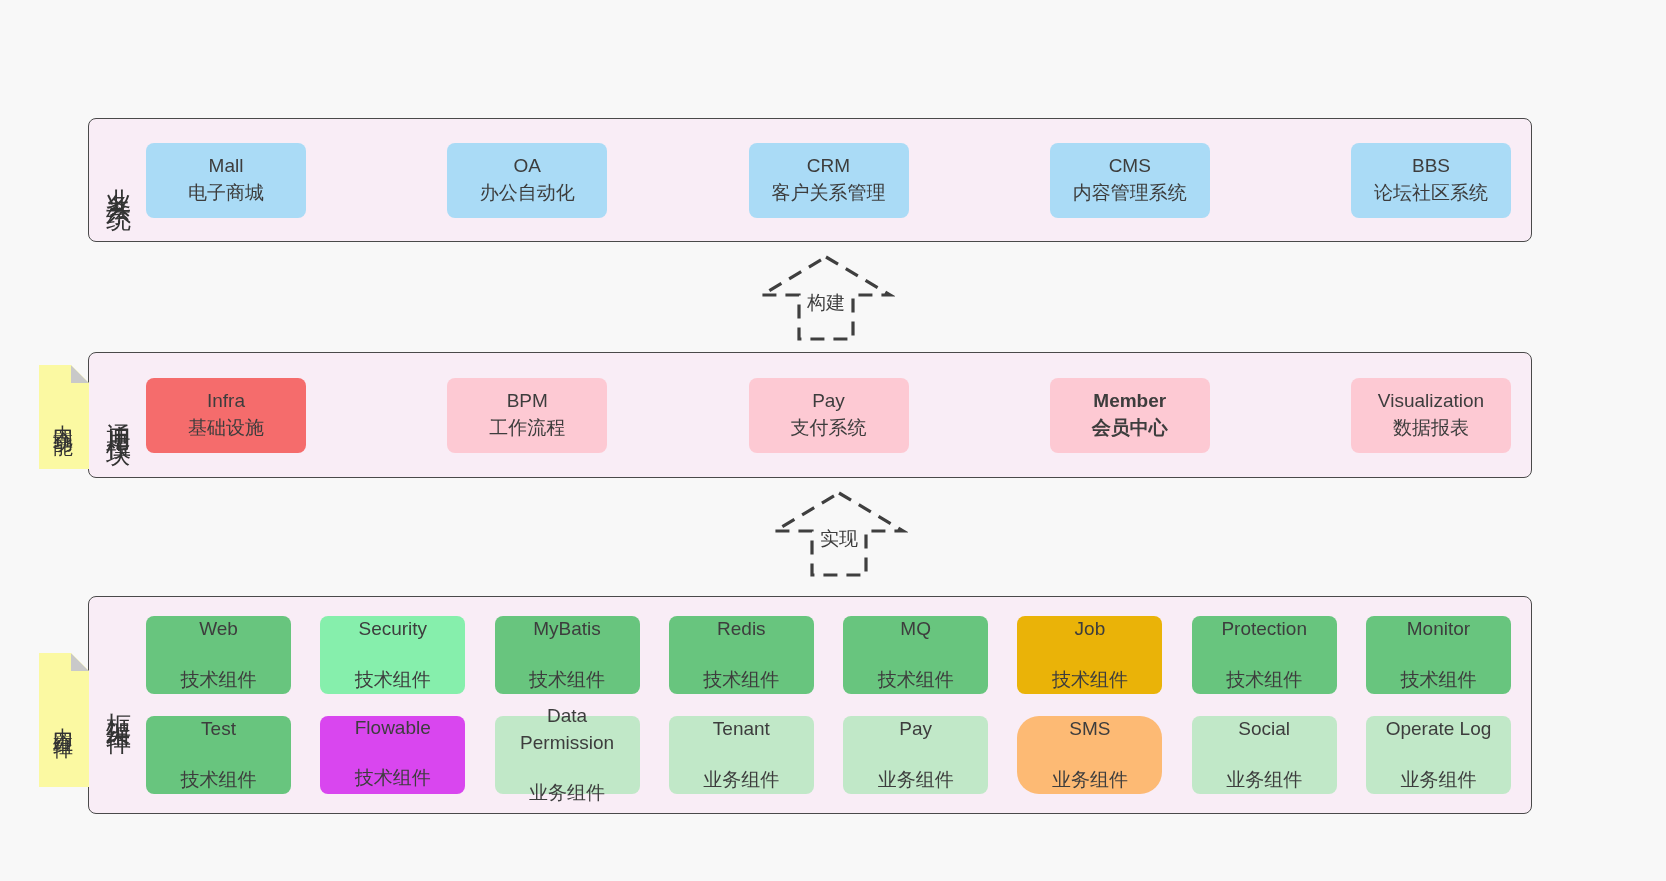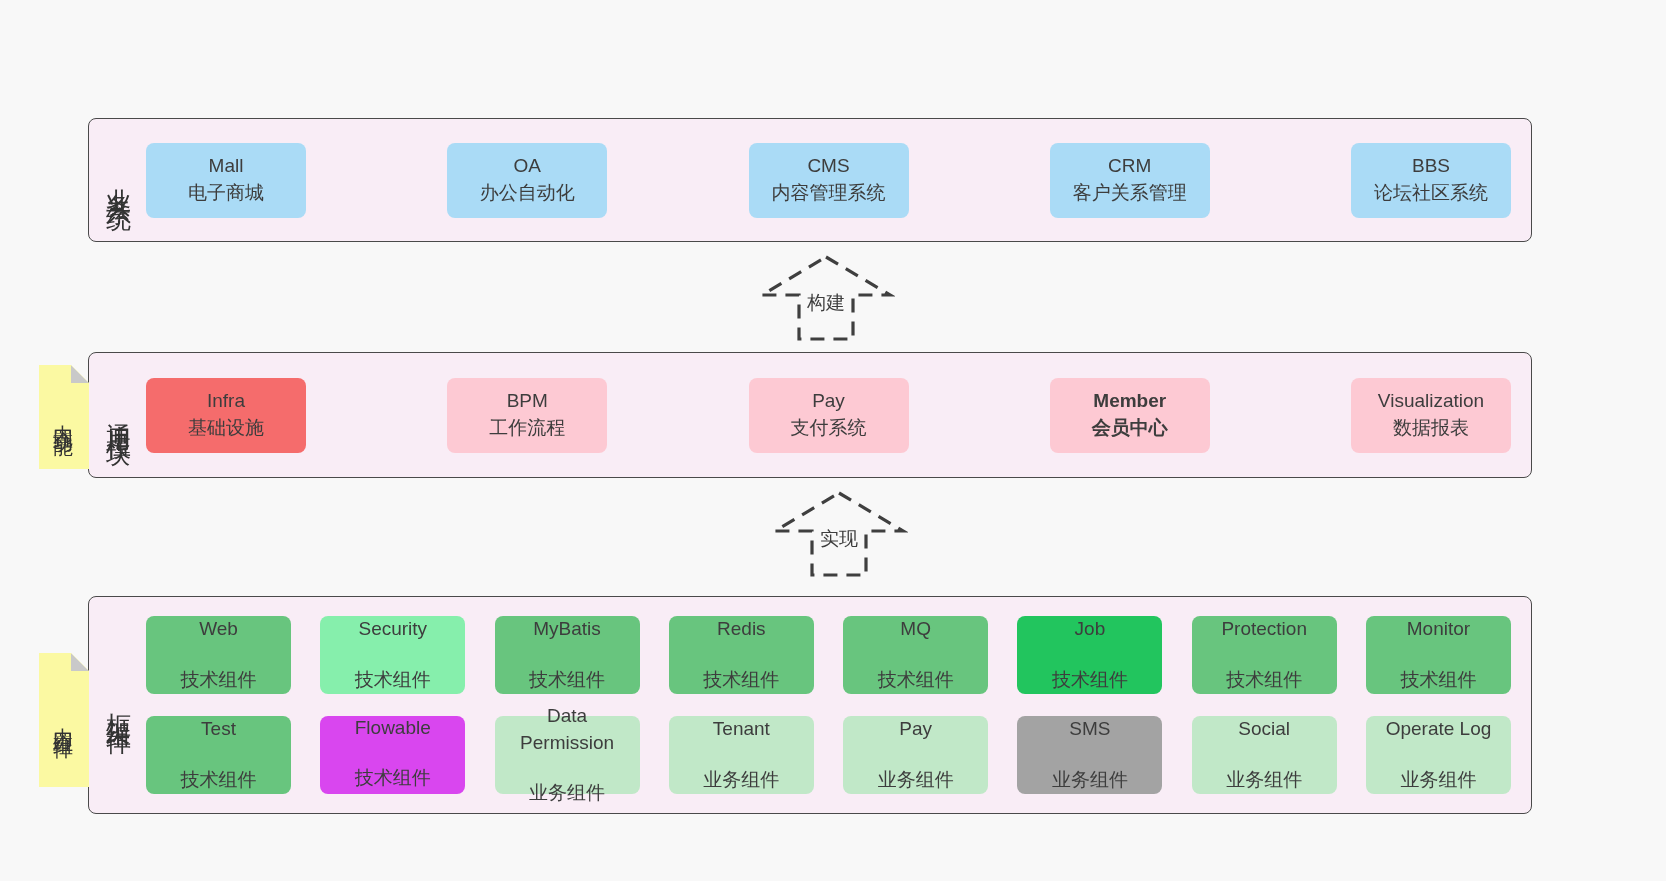--- a/index.html
+++ b/index.html
@@ -72,26 +72,26 @@
         <div class="box-row">
           <div class="box" style="background: rgb(170, 219, 246);">
             <div>Mall</div>
             <div>电子商城</div>
           </div>
           <div class="box" style="background: rgb(170, 219, 246);">
             <div>OA</div>
             <div>办公自动化</div>
           </div>
           <div class="box" style="background: rgb(170, 219, 246);">
+            <div>CRM</div>
+            <div>客户关系管理</div>
+          </div>
+          <div class="box" style="background: rgb(170, 219, 246);">
             <div>CMS</div>
             <div>内容管理系统</div>
-          </div>
-          <div class="box" style="background: rgb(170, 219, 246);">
-            <div>CRM</div>
-            <div>客户关系管理</div>
           </div>
           <div class="box" style="background: rgb(170, 219, 246);">
             <div>BBS</div>
             <div>论坛社区系统</div>
           </div>
         </div>
       </div>
     </div>
     <div class="panel cols-6" id="panel-modules">
       <div class="side-tab">
@@ -149,21 +149,21 @@
             <div>技术组件</div>
           </div>
           <div class="box" style="background: rgb(104, 197, 126);">
             <div>Redis</div>
             <div>技术组件</div>
           </div>
           <div class="box" style="background: rgb(104, 197, 126);">
             <div>MQ</div>
             <div>技术组件</div>
           </div>
-          <div class="box" style="background: #22c55e;">
+          <div class="box" style="background: #eab308;">
             <div>Job</div>
             <div>技术组件</div>
           </div>
           <div class="box" style="background: rgb(104, 197, 126);">
             <div>Protection</div>
             <div>技术组件</div>
           </div>
           <div class="box" style="background: rgb(104, 197, 126);">
             <div>Monitor</div>
             <div>技术组件</div>
@@ -183,21 +183,21 @@
             <div>业务组件</div>
           </div>
           <div class="box" style="background: rgb(193, 232, 200);">
             <div>Tenant</div>
             <div>业务组件</div>
           </div>
           <div class="box" style="background: rgb(193, 232, 200);">
             <div>Pay</div>
             <div>业务组件</div>
           </div>
-          <div class="box" style="background: #a3a3a3;">
+          <div class="box" style="background: #fdba74; border-radius: 22px;">
             <div>SMS</div>
             <div>业务组件</div>
           </div>
           <div class="box" style="background: rgb(193, 232, 200);">
             <div>Social</div>
             <div>业务组件</div>
           </div>
           <div class="box" style="background: rgb(193, 232, 200);">
             <div>Operate Log</div>
             <div>业务组件</div>

